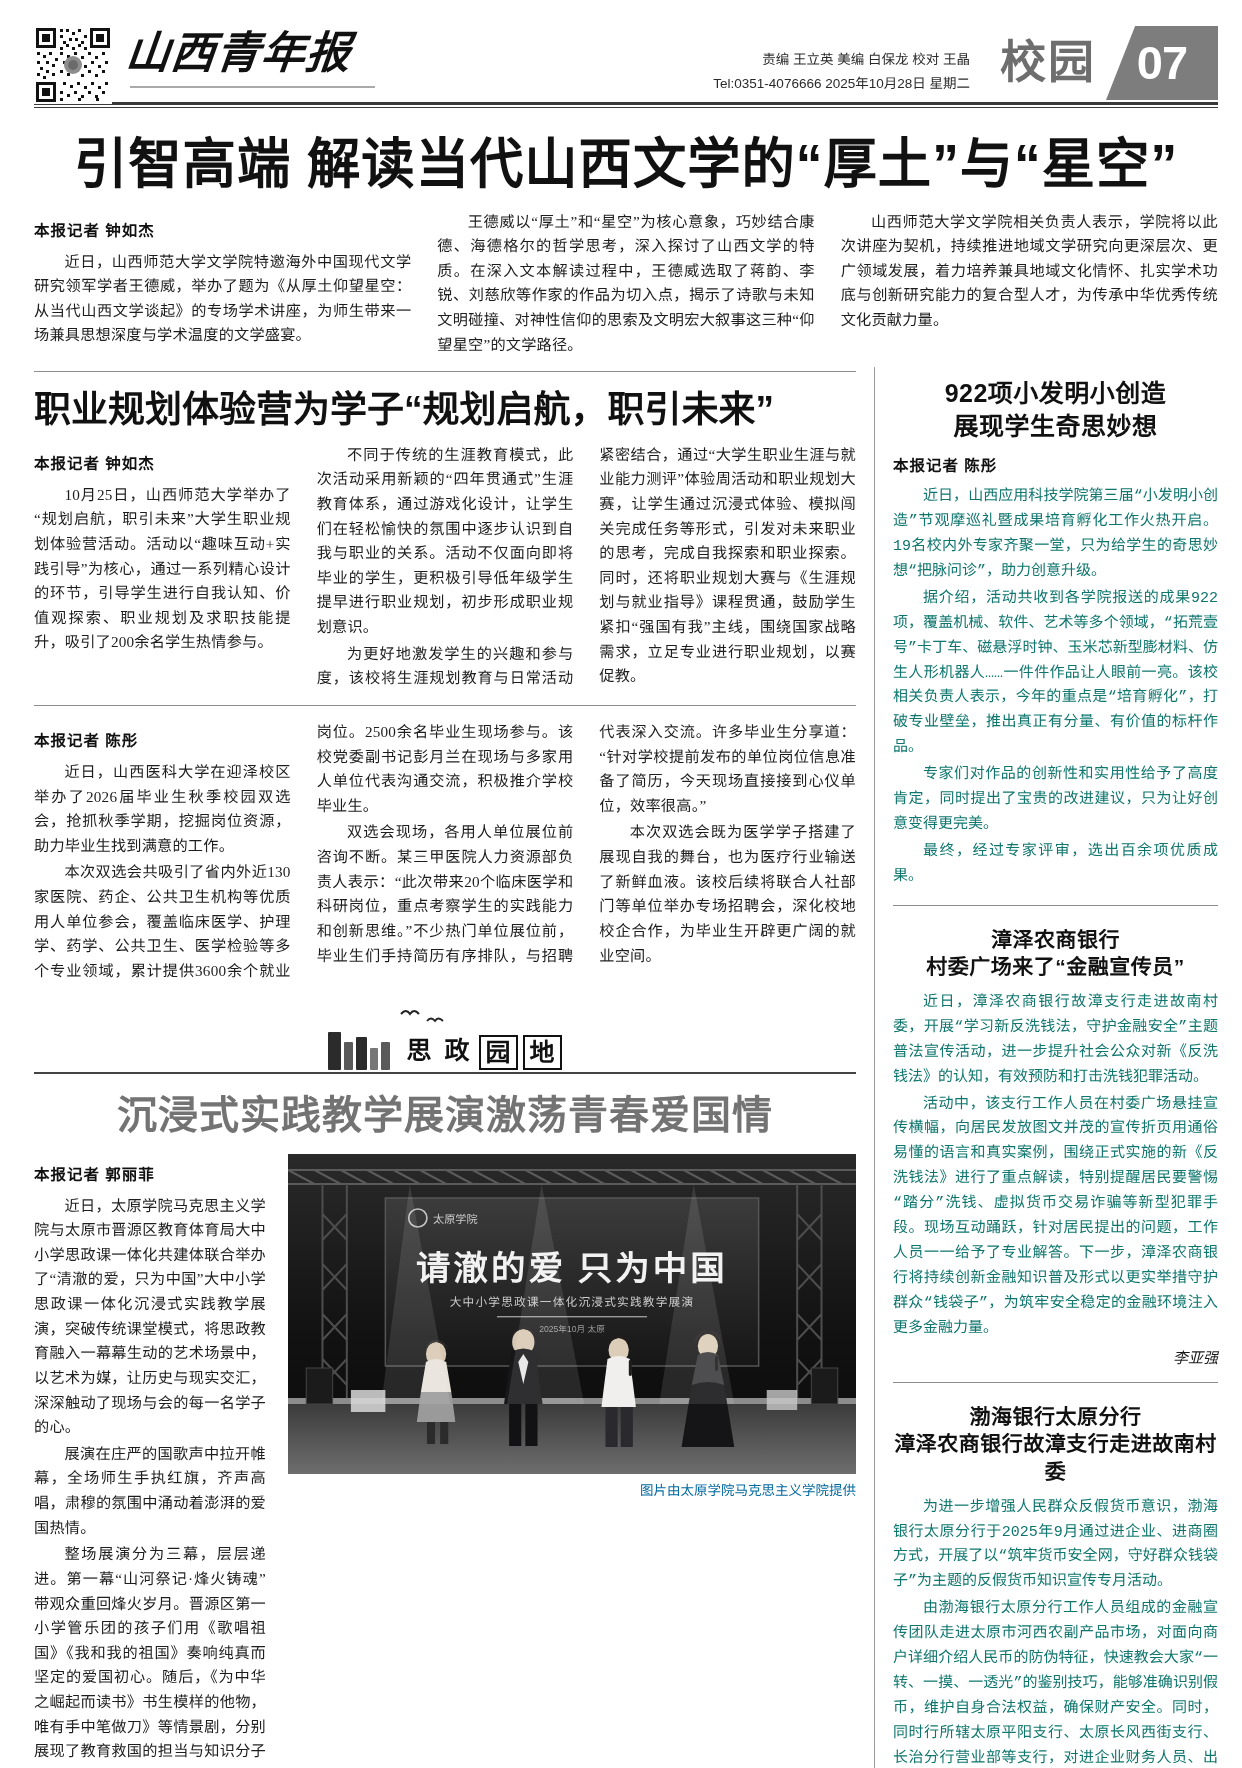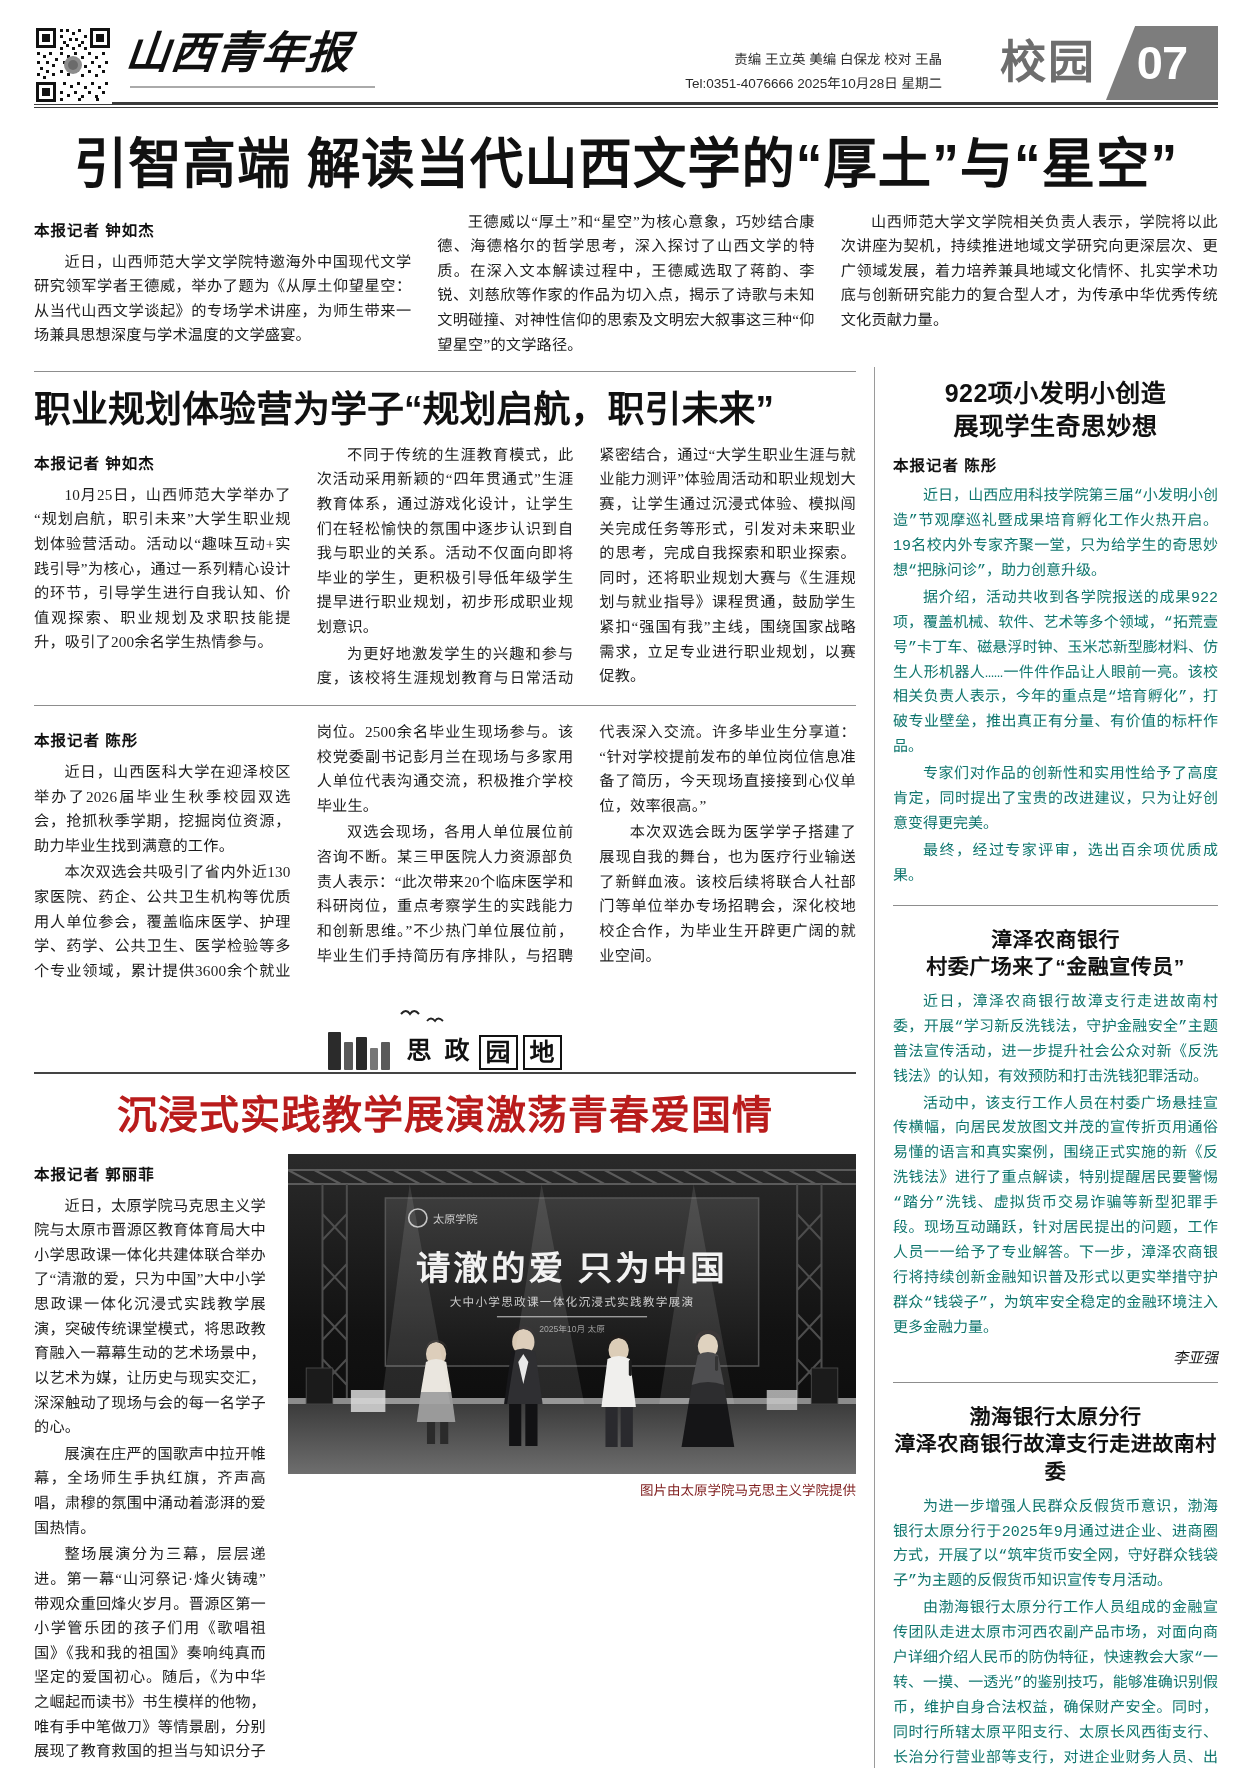--- a/index.html
+++ b/index.html
@@ -65,21 +65,21 @@
     letter-spacing:0px;color:#111;margin:16px 0 10px;
   }
   .hl-3{
     font-family:"Liberation Sans",sans-serif;
     font-weight:700;font-size:38px;line-height:1.2;color:#111;
     margin:18px 0 10px;
   }
   .hl-feature{
     font-family:"Liberation Sans",sans-serif;
     font-weight:700;font-size:40px;line-height:1.25;text-align:center;
-    color:#b91c1c;margin:16px 0 14px;letter-spacing:1px;
+    color:#737373;margin:16px 0 14px;letter-spacing:1px;
   }
   .byline{
     font-family:"Liberation Sans",sans-serif;
     font-weight:700;font-size:15.5px;color:#111;margin:8px 0 10px;
     letter-spacing:1px;
   }
 
   
   .cols3{column-count:3;column-gap:26px;column-rule:none;}
   p.art{
@@ -136,21 +136,21 @@
   .banner-hatch.l{right:58%;}
   .banner-hatch.r{left:58%;right:0;}
 
   
   .photo-wrap{position:relative;width:100%;}
   .photo{
     width:100%;height:320px;display:block;background:#141414;
   }
   .photo-cap{
     font-family:"Liberation Serif",serif;font-size:13.5px;
-    text-align:right;margin:5px 0 8px;color:#7f1d1d;
+    text-align:right;margin:5px 0 8px;color:#0369a1;
   }
 
   .feature-cols{display:flex;gap:22px;}
   .fc-left{width:232px;flex:0 0 232px;}
   .fc-right{flex:1 1 auto;}
 </style>
 </head>
 <body>
 
 <div class="page">
@@ -237,21 +237,21 @@
         </g>
         <circle cx="39" cy="39" r="9" fill="#8d8d8d"></circle>
         <circle cx="39" cy="39" r="5" fill="#6b6b6b"></circle>
       </svg>
     </div>
     <div class="brand">
       <div class="brand-cn">山西青年报</div>
       <div class="brand-rule"></div>
     </div>
     <div class="mast-spacer"></div>
-    <div style="display:flex;align-items:flex-start;gap:28px;">
+    <div style="display:flex;align-items:flex-start;">
       <div class="mast-info">
         <div>责编 王立英  美编 白保龙  校对 王晶</div>
         <div>Tel:0351-4076666   2025年10月28日  星期二</div>
       </div>
       <div class="section-block" style="margin-top:0;margin-left:12px;">
         <div class="section-cn">校园</div>
         <div class="section-num">07</div>
       </div>
     </div>
   </div>

